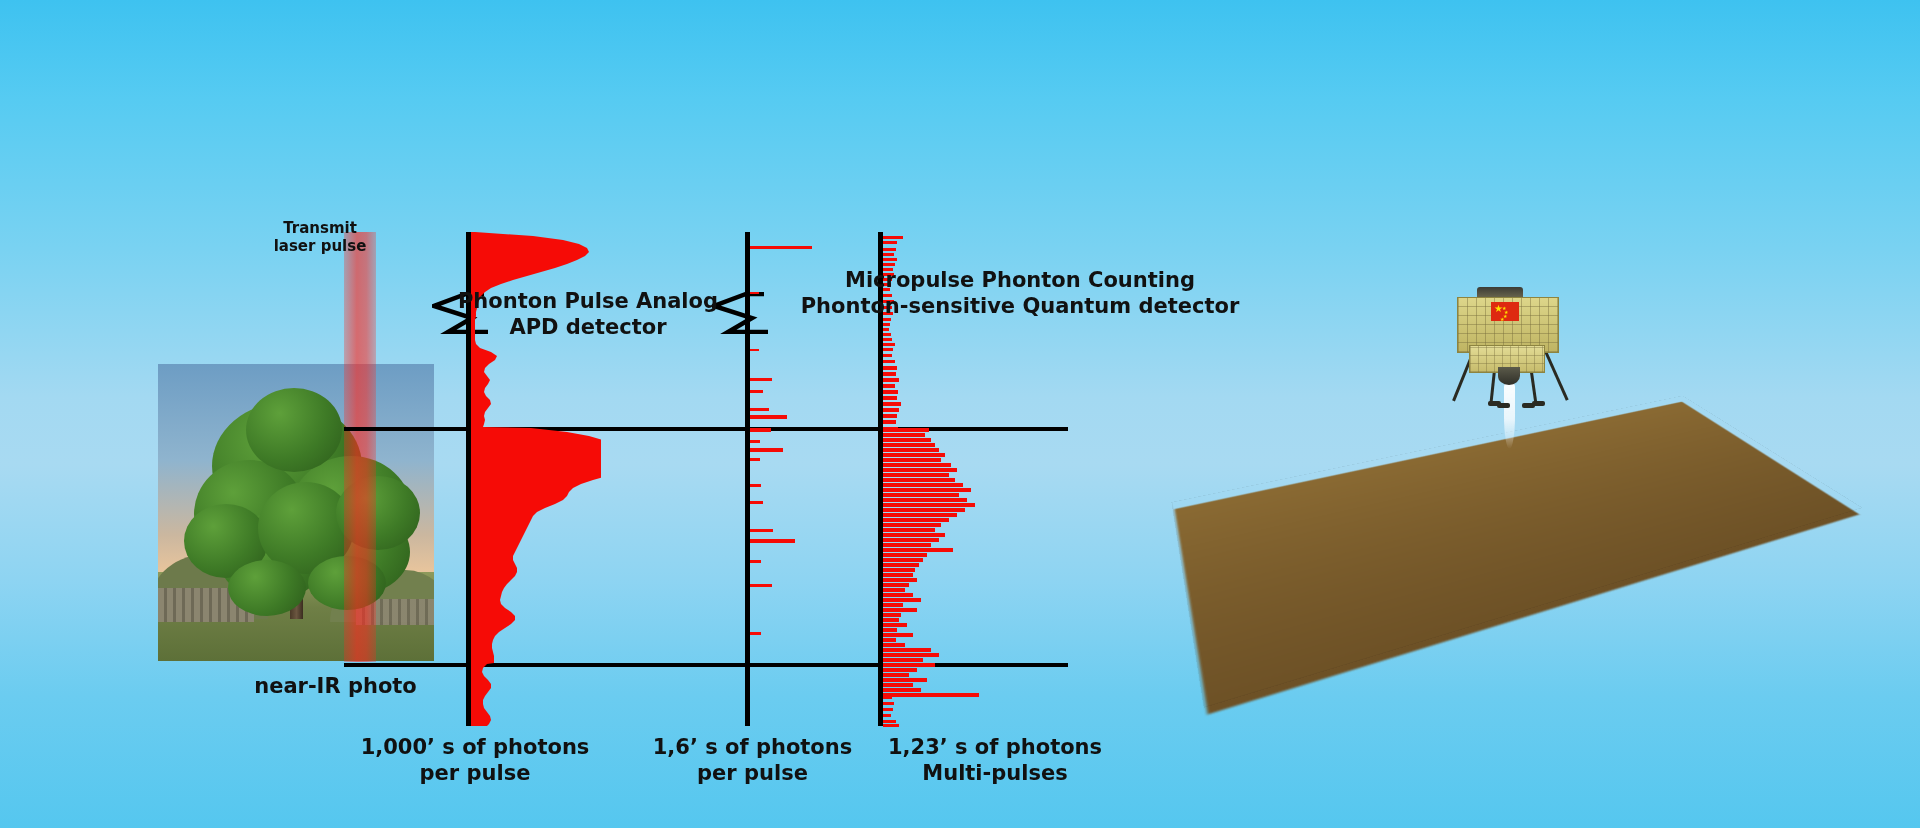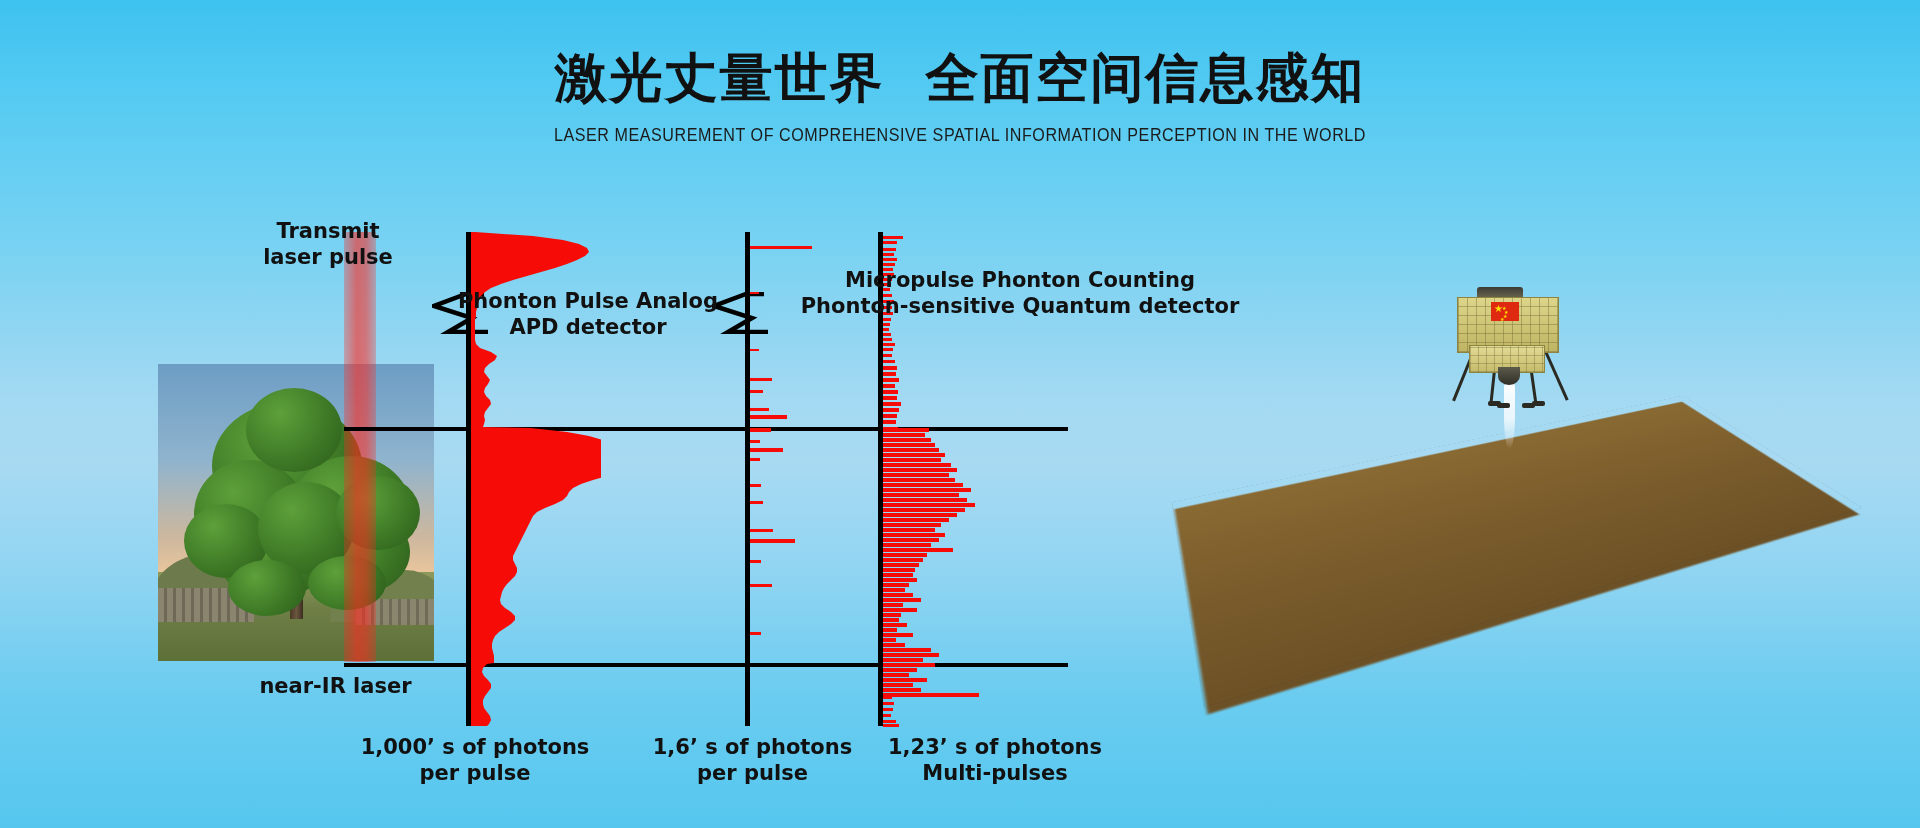--- a/index.html
+++ b/index.html
@@ -63,21 +63,21 @@
   .lbl {
     position: absolute;
     font-family: "DejaVu Sans", "Liberation Sans", sans-serif;
     font-weight: bold;
     color: #111111;
     text-align: center;
     line-height: 1.22;
     white-space: pre-line;
   }
 
-  #label-transmit   { left: 228px; top: 219px; width: 200px; font-size: 21px; }
+  #label-transmit   { left: 220px; top: 219px; width: 200px; font-size: 15px; }
   #label-nearir     { left: 228px; top: 674px; width: 215px; font-size: 21px; }
   #label-apd        { left: 428px; top: 289px; width: 320px; font-size: 21px; }
   #label-micropulse { left: 800px; top: 268px; width: 440px; font-size: 21px; }
 
   #label-photons-1  { left: 330px; top: 735px; width: 290px; font-size: 21px; }
   #label-photons-2  { left: 620px; top: 735px; width: 265px; font-size: 21px; }
   #label-photons-3  { left: 850px; top: 735px; width: 290px; font-size: 21px; }
 
   
   #tree-photo {
@@ -254,24 +254,20 @@
   }
   .foot {
     position:absolute; width:13px; height:5px; background:#2a2a22; border-radius:2px;
   }
 </style>
 </head>
 <body>
 
 <div id="stage">
 
-  <div id="title-block">
-    <div id="main-title">激光丈量世界  全面空间信息感知</div>
-    <div id="sub-title">LASER MEASUREMENT OF COMPREHENSIVE SPATIAL INFORMATION PERCEPTION IN THE WORLD</div>
-  </div>
 
   <div id="diagram">
 
     <div id="tree-photo">
       <div class="tree-sky"></div>
       <div class="tree-ground"></div>
       <div class="tree-hill-l"></div>
       <div class="tree-hill-r"></div>
       <div class="tree-wall-l"></div>
       <div class="tree-wall-r"></div>
@@ -427,21 +423,21 @@
         <div class="bar" style="top: 464px; height: 3px; width: 9px;"></div>
         <div class="bar" style="top: 470px; height: 3px; width: 11px;"></div>
         <div class="bar" style="top: 476px; height: 3px; width: 10px;"></div>
         <div class="bar" style="top: 482px; height: 3px; width: 8px;"></div>
         <div class="bar" style="top: 488px; height: 3px; width: 13px;"></div>
         <div class="bar" style="top: 492px; height: 3px; width: 16px;"></div>
       </div>
 
     <div class="lbl" id="label-transmit">Transmit
 laser pulse</div>
-    <div class="lbl" id="label-nearir">near-IR laser</div>
+    <div class="lbl" id="label-nearir">near-IR photo</div>
     <div class="lbl" id="label-apd">Phonton Pulse Analog
 APD detector</div>
     <div class="lbl" id="label-micropulse">Micropulse Phonton Counting
 Phonton-sensitive Quantum detector</div>
     <div class="lbl" id="label-photons-1">1,000’  s of photons
 per pulse</div>
     <div class="lbl" id="label-photons-2">1,6’  s of photons
 per pulse</div>
     <div class="lbl" id="label-photons-3">1,23’  s of photons
 Multi-pulses</div>

